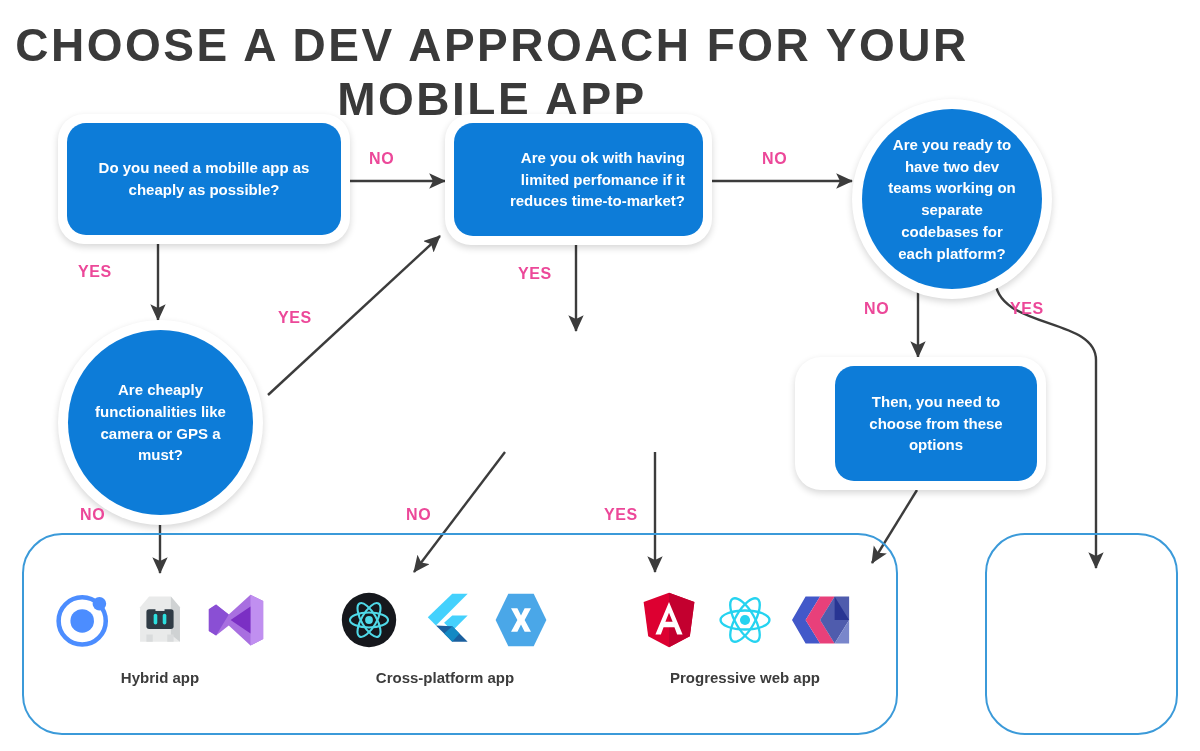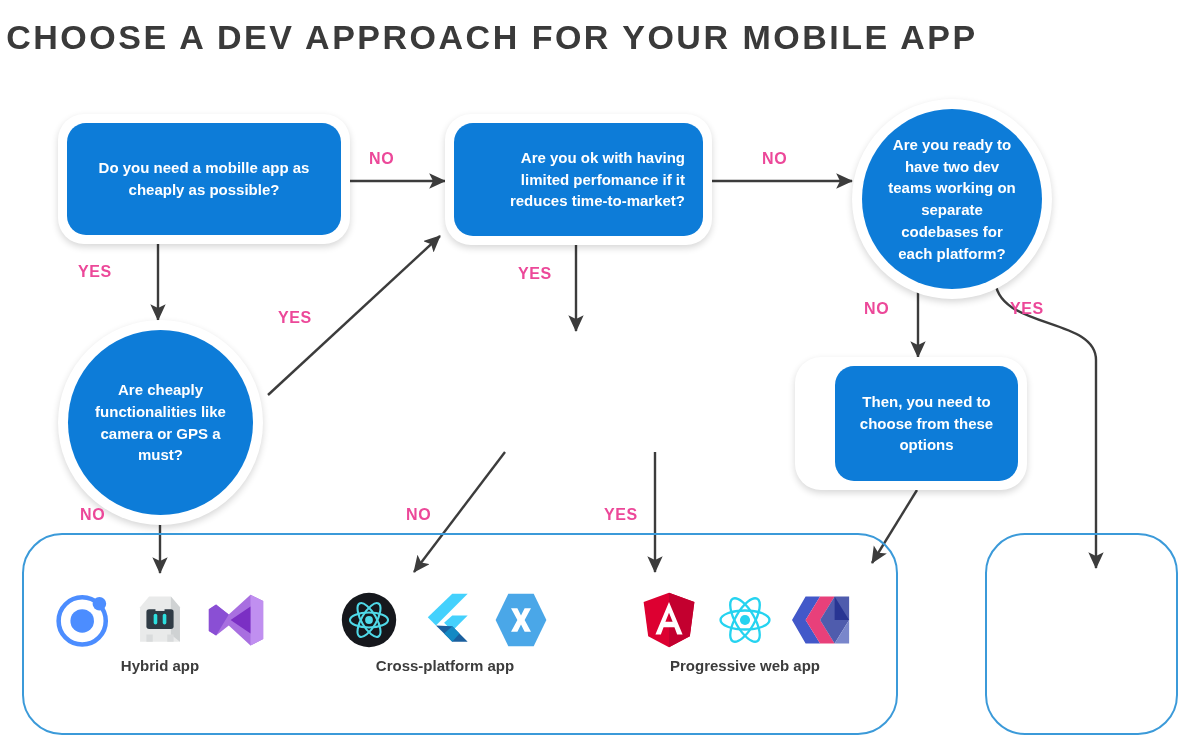--- a/index.html
+++ b/index.html
@@ -14,21 +14,21 @@
     background: #ffffff;
     font-family: "Liberation Sans", sans-serif;
     overflow: hidden;
   }
   #title {
     position: absolute;
     left: 0;
     top: 18px;
     width: 984px;
     text-align: center;
-    font-size: 34px;
+    font-size: 46px;
     font-weight: bold;
     letter-spacing: 2.5px;
     color: #3a3a3a;
     font-family: "Liberation Sans", sans-serif;
   }
   
   .node {
     position: absolute;
     background: #ffffff;
     box-shadow: 0 3px 7px rgba(0,0,0,0.16);
@@ -89,20 +89,21 @@
     text-align: center;
   }
   .outcome-icons {
     display: flex;
     align-items: center;
     justify-content: center;
     gap: 18px;
     height: 74px;
   }
   .outcome-label {
+    margin-top: 12px;
     font-size: 15px;
     font-weight: bold;
     color: #3c3c3c;
     line-height: 1.25;
     font-family: "Liberation Sans", sans-serif;
   }
   .ico { width: 58px; height: 58px; display: block; }
 </style>
 </head>
 <body>
@@ -161,21 +162,21 @@
       </div>
   </div>
 
   <div class="node circle txt-center" style="left:58px; top:320px; width:205px; height:205px;">
     <div class="fill">
         <span>Are cheaply functionalities like camera or GPS a must?</span>
       </div>
   </div>
 
 
-  <div class="node rect txt-center" style="left:795px; top:357px; width:232px; height:133px;padding-left:40px;">
+  <div class="node rect txt-center" style="left:795px; top:357px; width:251px; height:133px;padding-left:40px;">
     <div class="fill">
         <span>Then, you need to choose from these options</span>
       </div>
   </div>
 
   <div class="edge-label" style="left:369px; top:150px;">NO</div>
   <div class="edge-label" style="left:78px; top:263px;">YES</div>
   <div class="edge-label" style="left:762px; top:150px;">NO</div>
   <div class="edge-label" style="left:518px; top:265px;">YES</div>
   <div class="edge-label" style="left:278px; top:309px;">YES</div>

